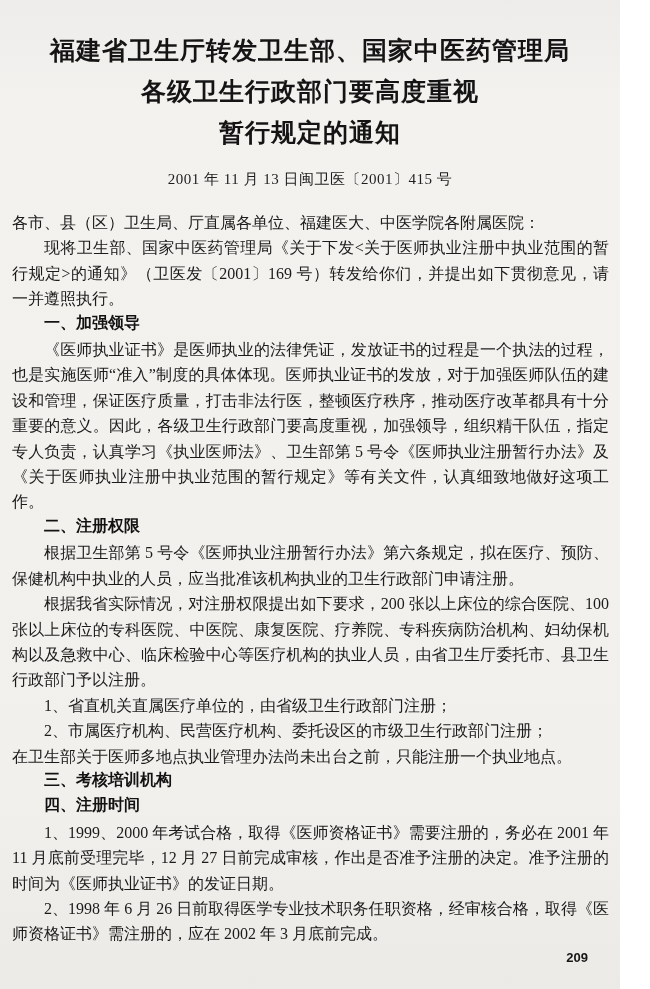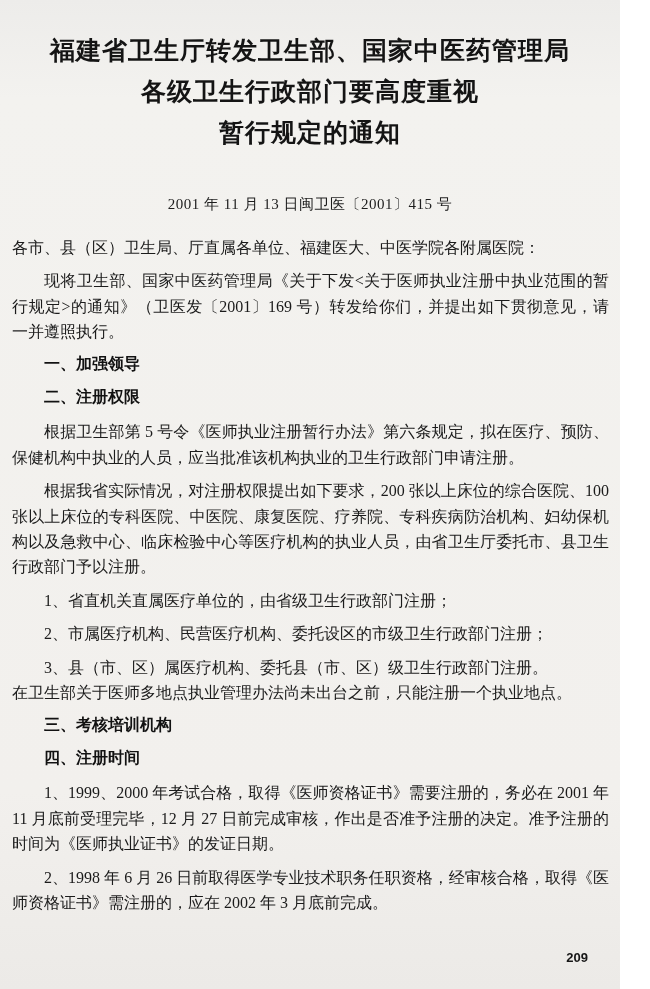--- a/index.html
+++ b/index.html
@@ -19,35 +19,35 @@
   }
   .title-line {
     font-family: "Liberation Sans", "DejaVu Sans", sans-serif;
     font-weight: bold;
     font-size: 25px;
     line-height: 41px;
     letter-spacing: 1px;
     color: #141414;
   }
   .doc-number {
-    margin-top: 42px;
+    margin-top: 17px;
     text-align: center;
     font-size: 15px;
     letter-spacing: 0.5px;
     color: #1d1d1d;
   }
   .body-text {
     margin: 21px 11px 0 12px;
     font-size: 16px;
     line-height: 25.4px;
     text-align: justify;
     color: #1b1b1b;
   }
   .body-text p { margin: 0; }
-  .body-text p.indent { text-indent: 32px; margin-top: 8px; }
+  .body-text p.indent { text-indent: 32px; }
   .body-text p.heading {
     font-weight: bold;
     font-family: Liberation Mono, monospace;
     color: #121212;
   }
   .page-number {
     position: absolute;
     right: 32px;
     bottom: 24px;
     font-size: 13px;
@@ -67,26 +67,26 @@
     <div class="title-line">各级卫生行政部门要高度重视</div>
     <div class="title-line">暂行规定的通知</div>
   </div>
 
   <div class="doc-number">2001 年 11 月 13 日闽卫医〔2001〕415 号</div>
 
   <div class="body-text" id="body-container">
       <p class="">各市、县（区）卫生局、厅直属各单位、福建医大、中医学院各附属医院：</p>
       <p class="indent">现将卫生部、国家中医药管理局《关于下发&lt;关于医师执业注册中执业范围的暂行规定&gt;的通知》（卫医发〔2001〕169 号）转发给你们，并提出如下贯彻意见，请一并遵照执行。</p>
       <p class="indent heading">一、加强领导</p>
+      <p class="indent">《医师执业证书》是医师执业的法律凭证，发放证书的过程是一个执法的过程，也是实施医师“准入”制度的具体体现。医师执业证书的发放，对于加强医师队伍的建设和管理，保证医疗质量，打击非法行医，整顿医疗秩序，推动医疗改革都具有十分重要的意义。因此，各级卫生行政部门要高度重视，加强领导，组织精干队伍，指定专人负责，认真学习《执业医师法》、卫生部第 5 号令《医师执业注册暂行办法》及《关于医师执业注册中执业范围的暂行规定》等有关文件，认真细致地做好这项工作。</p>
       <p class="indent heading">二、注册权限</p>
       <p class="indent">根据卫生部第 5 号令《医师执业注册暂行办法》第六条规定，拟在医疗、预防、保健机构中执业的人员，应当批准该机构执业的卫生行政部门申请注册。</p>
       <p class="indent">根据我省实际情况，对注册权限提出如下要求，200 张以上床位的综合医院、100 张以上床位的专科医院、中医院、康复医院、疗养院、专科疾病防治机构、妇幼保机构以及急救中心、临床检验中心等医疗机构的执业人员，由省卫生厅委托市、县卫生行政部门予以注册。</p>
       <p class="indent">1、省直机关直属医疗单位的，由省级卫生行政部门注册；</p>
       <p class="indent">2、市属医疗机构、民营医疗机构、委托设区的市级卫生行政部门注册；</p>
-      <p class="indent">3、县（市、区）属医疗机构、委托县（市、区）级卫生行政部门注册。</p>
       <p class="">在卫生部关于医师多地点执业管理办法尚未出台之前，只能注册一个执业地点。</p>
       <p class="indent heading">三、考核培训机构</p>
       <p class="indent heading">四、注册时间</p>
       <p class="indent">1、1999、2000 年考试合格，取得《医师资格证书》需要注册的，务必在 2001 年 11 月底前受理完毕，12 月 27 日前完成审核，作出是否准予注册的决定。准予注册的时间为《医师执业证书》的发证日期。</p>
       <p class="indent">2、1998 年 6 月 26 日前取得医学专业技术职务任职资格，经审核合格，取得《医师资格证书》需注册的，应在 2002 年 3 月底前完成。</p>
     </div>
 
   <div class="page-number">209</div>
 
 </div>

